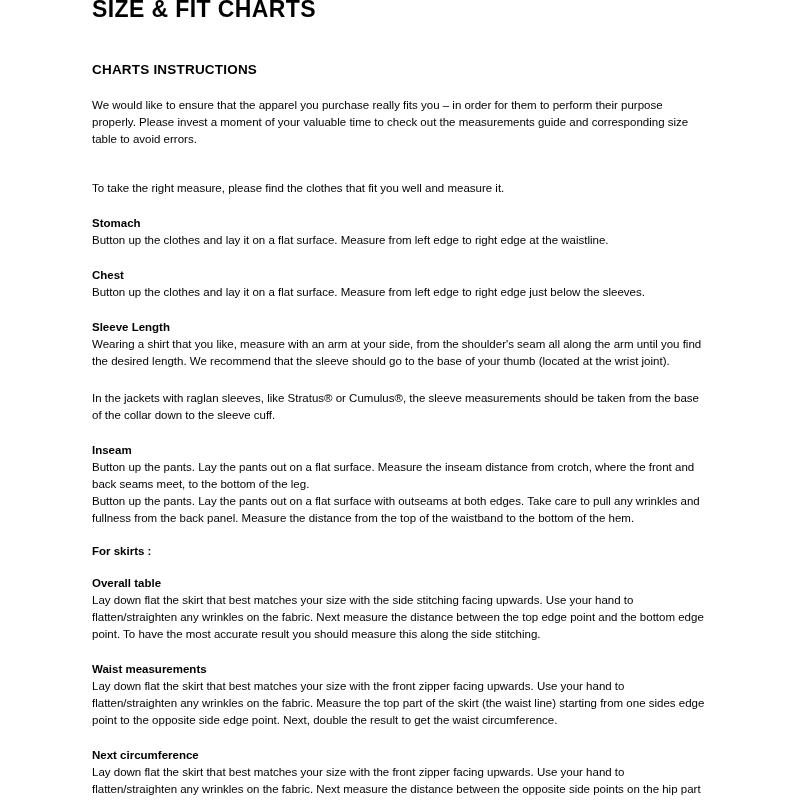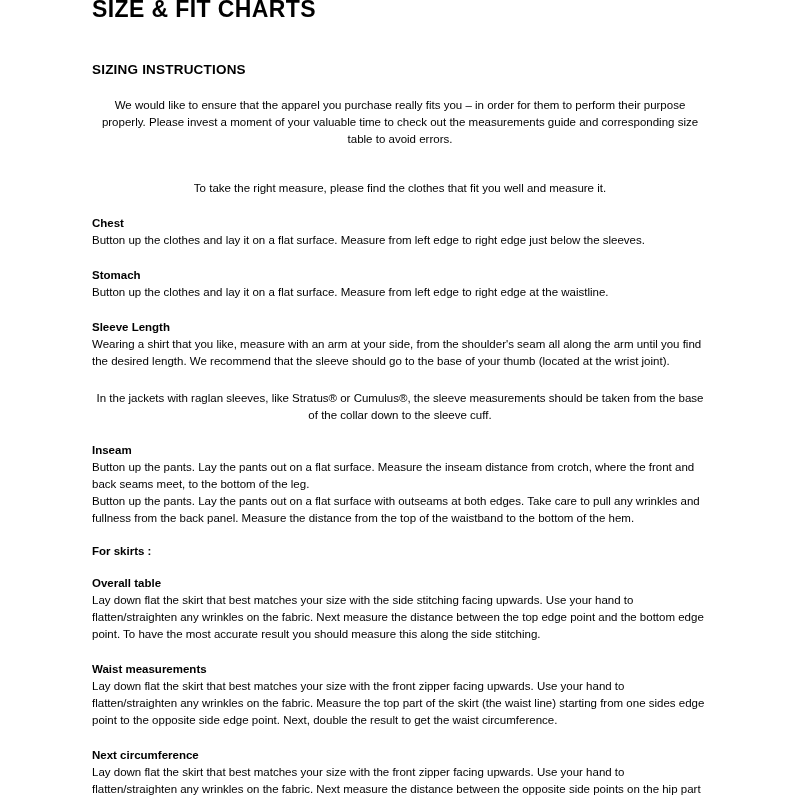--- a/index.html
+++ b/index.html
@@ -38,21 +38,20 @@
     font-size: 13.5px;
     font-weight: bold;
     letter-spacing: 0.2px;
     margin: 28px 0 0 0;
   }
   p.para {
     font-size: 11.5px;
     line-height: 17px;
     margin: 20px 0 0 0;
     max-width: 620px;
-    text-align: center;
   }
   p.para.tight {
     margin-top: 32px;
   }
   .term {
     font-size: 11.5px;
     font-weight: bold;
     margin: 18px 0 0 0;
     line-height: 16px;
   }
@@ -72,33 +71,33 @@
   }
 </style>
 </head>
 <body>
 
 <div class="page">
   <div class="content">
 
     <h1 class="doc-title">SIZE &amp; FIT CHARTS</h1>
 
-    <h2 class="section-title">SIZING INSTRUCTIONS</h2>
+    <h2 class="section-title">CHARTS INSTRUCTIONS</h2>
 
     <p class="para">We would like to ensure that the apparel you purchase really fits you – in order for them to perform their purpose properly. Please invest a moment of your valuable time to check out the measurements guide and corresponding size table to avoid errors.</p>
     <p class="para tight">To take the right measure, please find the clothes that fit you well and measure it.</p>
 
     <div>
-      <div class="term">Chest</div>
-      <p class="desc">Button up the clothes and lay it on a flat surface. Measure from left edge to right edge just below the sleeves.</p>
+      <div class="term">Stomach</div>
+      <p class="desc">Button up the clothes and lay it on a flat surface. Measure from left edge to right edge at the waistline.</p>
     </div>
 
     <div>
-      <div class="term">Stomach</div>
-      <p class="desc">Button up the clothes and lay it on a flat surface. Measure from left edge to right edge at the waistline.</p>
+      <div class="term">Chest</div>
+      <p class="desc">Button up the clothes and lay it on a flat surface. Measure from left edge to right edge just below the sleeves.</p>
     </div>
 
     <div>
       <div class="term">Sleeve Length</div>
       <p class="desc">Wearing a shirt that you like, measure with an arm at your side, from the shoulder's seam all along the arm until you find the desired length. We recommend that the sleeve should go to the base of your thumb (located at the wrist joint).</p>
     </div>
 
     <p class="para">In the jackets with raglan sleeves, like Stratus® or Cumulus®, the sleeve measurements should be taken from the base of the collar down to the sleeve cuff.</p>
 
     <div>

